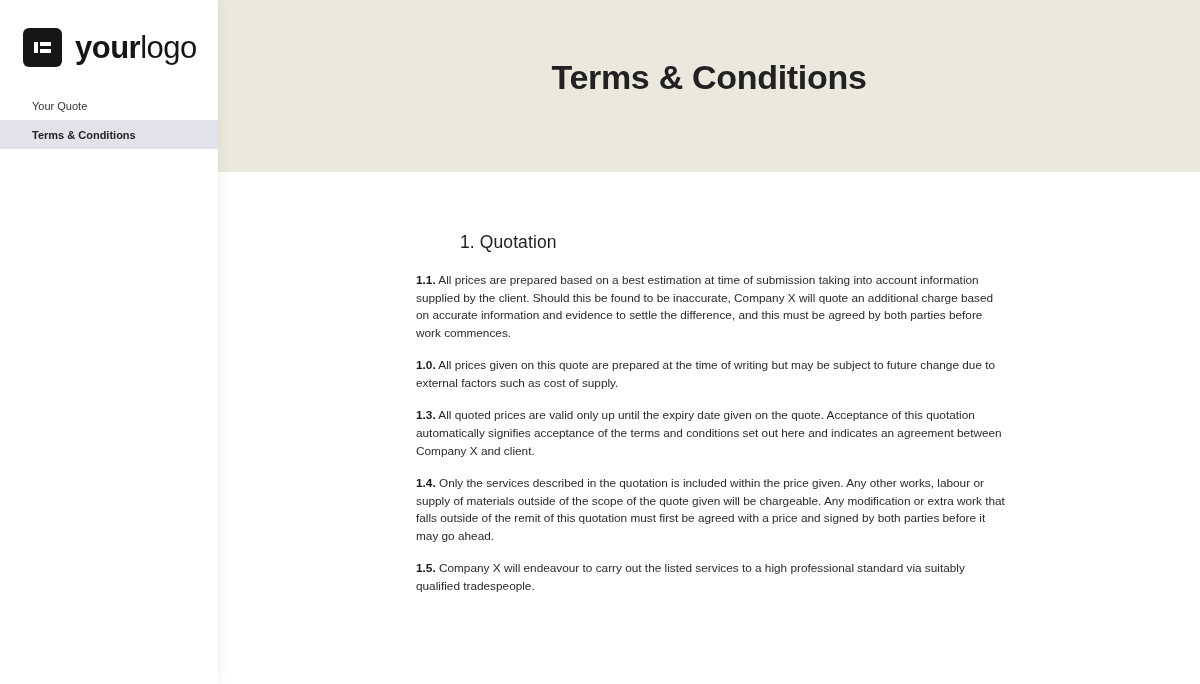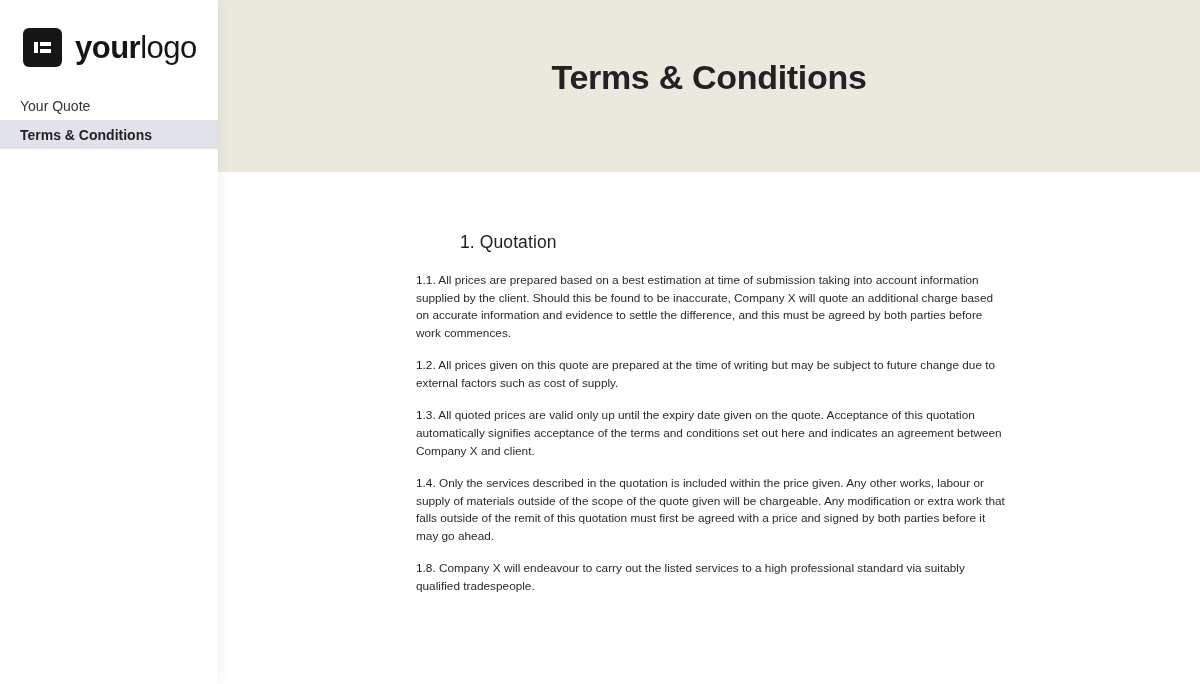--- a/index.html
+++ b/index.html
@@ -17,34 +17,34 @@
     position: relative;
   }
   .logo-mark .bar { position: absolute; left: 11px; top: 14px; width: 4px; height: 11px; background: #fff; }
   .logo-mark .r1 { position: absolute; left: 17px; top: 14px; width: 11px; height: 4px; background: #fff; }
   .logo-mark .r2 { position: absolute; left: 17px; top: 21px; width: 11px; height: 4px; background: #fff; }
   .logo-text { margin-left: 13px; font-size: 31px; letter-spacing: -0.5px; color: #161616; line-height: 1; }
   .logo-text .bold { font-weight: 700; }
   .logo-text .light { font-weight: 400; }
 
   .nav { position: absolute; left: 0; top: 91px; width: 218px; }
-  .nav-item { height: 29px; padding-left: 20px; display: flex; align-items: center; font-size: 14px; color: #333; cursor: pointer; }
+  .nav-item { height: 29px; padding-left: 32px; display: flex; align-items: center; font-size: 11px; color: #333; cursor: pointer; }
   .nav-item.active { background: #e2e3ea; font-weight: 700; color: #222; }
 
   .hero {
     position: absolute; left: 218px; top: 0; width: 982px; height: 172px;
     background: #ebe8dd; display: flex; align-items: center; justify-content: center;
   }
   .hero h1 { font-size: 34px; font-weight: 700; color: #222; margin-top: -18px; letter-spacing: -0.3px; }
 
   .content { position: absolute; left: 416px; top: 232px; width: 592px; }
   .section-title { font-size: 17.5px; font-weight: 400; color: #1f1f1f; margin-bottom: 19px; letter-spacing: 0.1px; margin-left: 44px; }
   .section-title.s2 { margin-top: 21px; }
   .para { font-size: 11.8px; line-height: 17.7px; color: #2a2a2a; margin-bottom: 14.5px; }
-  .para .num { font-weight: 400; color: #1a1a1a; }
+  .para .num { font-weight: 700; color: #1a1a1a; }
 </style>
 </head>
 <body>
 
 <aside class="sidebar">
   <div class="logo">
     <div class="logo-mark">
       <span class="bar"></span>
         <span class="r1"></span>
         <span class="r2"></span>
@@ -57,18 +57,18 @@
   </nav>
 </aside>
 
 <header class="hero">
   <h1>Terms &amp; Conditions</h1>
 </header>
 
 <main class="content">
   <h2 class="section-title">1. Quotation</h2>
   <p class="para"><span class="num">1.1.</span><span> All prices are prepared based on a best estimation at time of submission taking into account information supplied by the client.  Should this be found to be inaccurate, Company X will quote an additional charge based on accurate information and evidence to settle the difference, and this must be agreed by both parties before work commences.</span></p>
-  <p class="para"><span class="num">1.2.</span><span> All prices given on this quote are prepared at the time of writing but may be subject to future change due to external factors such as cost of supply.</span></p>
+  <p class="para"><span class="num">1.0.</span><span> All prices given on this quote are prepared at the time of writing but may be subject to future change due to external factors such as cost of supply.</span></p>
   <p class="para"><span class="num">1.3.</span><span> All quoted prices are valid only up until the expiry date given on the quote. Acceptance of this quotation automatically signifies acceptance of the terms and conditions set out here and indicates an agreement between Company X and client.</span></p>
   <p class="para"><span class="num">1.4.</span><span> Only the services described in the quotation is included within the price given. Any other works, labour or supply of materials outside of the scope of the quote given will be chargeable.  Any modification or extra work that falls outside of the remit of this quotation must first be agreed with a price and signed by both parties before it may go ahead.</span></p>
 
-  <p class="para"><span class="num">1.8.</span><span> Company X will endeavour to carry out the listed services to a high professional standard via suitably qualified tradespeople.</span></p>
+  <p class="para"><span class="num">1.5.</span><span> Company X will endeavour to carry out the listed services to a high professional standard via suitably qualified tradespeople.</span></p>
 </main>
 
 </body></html>

